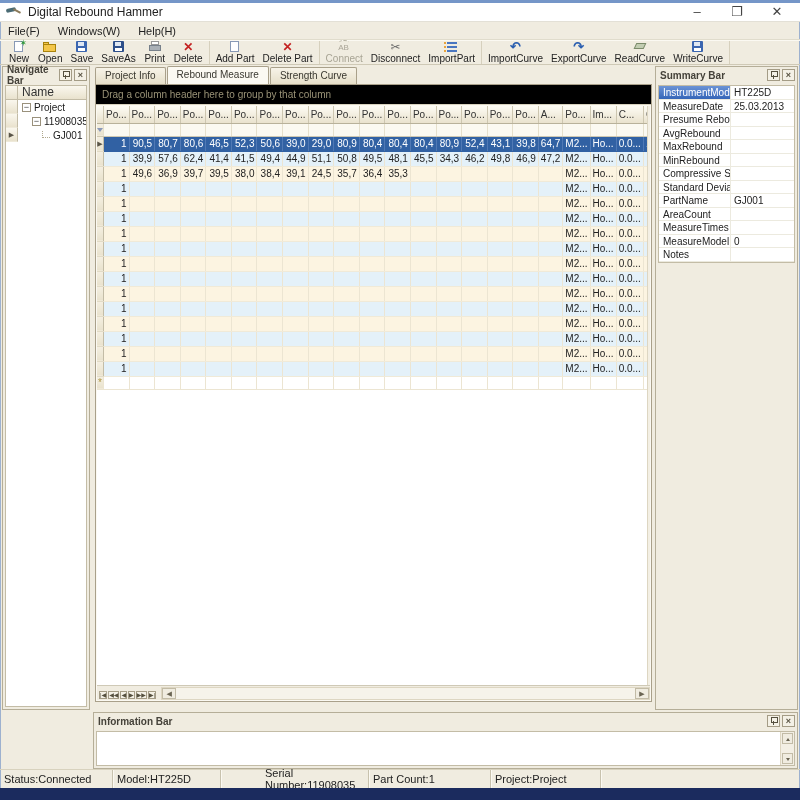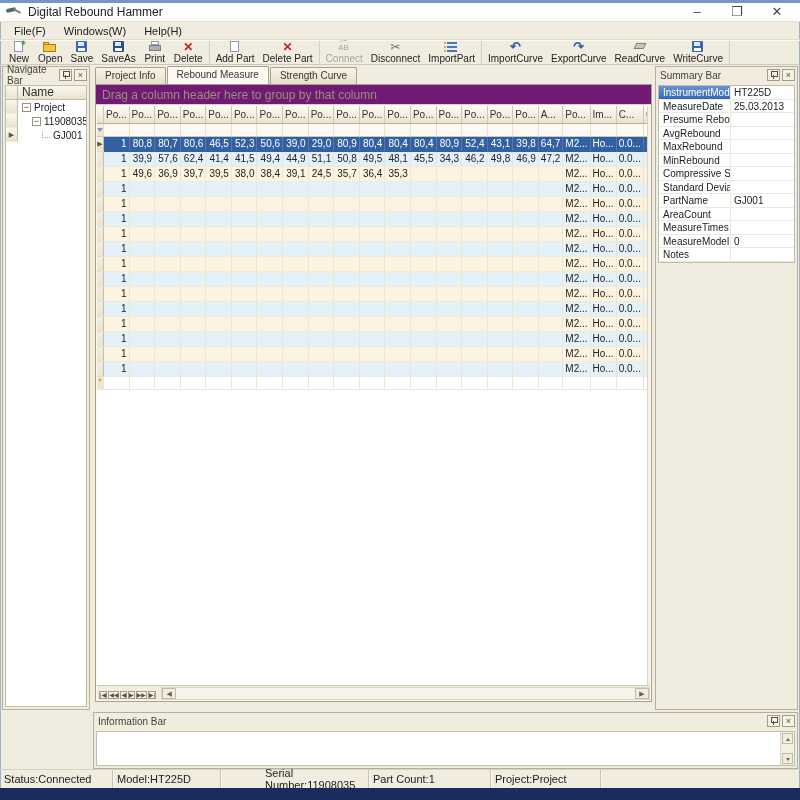--- a/index.html
+++ b/index.html
@@ -9,21 +9,21 @@
   
   .top-edge { position:absolute; left:0; top:0; width:800px; height:3px; background:#7596c8; }
   .titlebar { position:absolute; left:0; top:3px; width:800px; height:19px; background:#ffffff; display:flex; align-items:center; padding:0 6px; border-bottom:1px solid #e3e0d6; }
   .titlebar .t-title { font-size:12px; color:#222; margin-left:6px; }
   .win-controls { margin-left:auto; display:flex; gap:26px; padding-right:10px; }
   .win-btn { width:14px; height:14px; text-align:center; line-height:14px; font-size:13px; color:#444; cursor:default; }
   .app-icon { width:16px; height:12px; position:relative; }
   .app-icon .head { position:absolute; left:0; top:2px; width:10px; height:4px; background:#4a6b74; border-radius:2px; transform:rotate(-12deg); }
   .app-icon .handle { position:absolute; left:7px; top:4px; width:8px; height:2px; background:#8a7a5a; transform:rotate(28deg); }
 
-  .menubar { position:absolute; left:0; top:22px; width:800px; height:18px; display:flex; align-items:center; padding-left:6px; gap:2px; border-bottom:1px solid #e0dccc; }
+  .menubar { position:absolute; left:0; top:22px; width:800px; height:18px; display:flex; align-items:center; padding-left:0; gap:2px; border-bottom:1px solid #e0dccc; }
   .menu-item { padding:2px 8px; font-size:11px; color:#222; }
 
   .toolbar { position:absolute; left:0; top:40px; width:800px; height:25px; border-top:1px solid #fbf9f2; border-bottom:1px solid #cfc9b6; display:flex; align-items:stretch; padding-left:2px; }
   .tb-group { display:flex; align-items:stretch; border-right:1px solid #d6d0bd; padding:0 2px; }
   .tb-btn { display:flex; flex-direction:column; align-items:center; justify-content:flex-start; padding:0 4px; min-width:30px; }
   .tb-btn .ic { height:13px; margin-top:0px; display:flex; align-items:center; justify-content:center; }
   .tb-btn .lb { font-size:10px; color:#222; white-space:nowrap; line-height:11px; }
   .tb-btn.disabled .lb { color:#a8a494; }
 
   
@@ -42,21 +42,21 @@
   .ic-print-paper { position:absolute; left:4px; top:0; width:8px; height:4px; background:#fff; border:1px solid #999; }
   .ic-print-body { position:absolute; left:2px; top:4px; width:12px; height:6px; background:#aab0b6; border:1px solid #77808a; }
   .ic-ab { position:absolute; left:2px; top:3px; font-size:8px; line-height:8px; color:#a9a496; letter-spacing:0; }
   .ic-ab-arc { position:absolute; left:3px; top:-1px; width:10px; height:5px; border-top:1px dashed #b3ae9e; border-radius:50%; }
   .ic-list { position:absolute; left:3px; top:1px; width:10px; height:2px; background:#4a76c0; box-shadow:0 4px 0 #4a76c0, 0 8px 0 #4a76c0; }
   .ic-list:before { content:""; position:absolute; left:-3px; top:0; width:2px; height:2px; background:#e8a33d; box-shadow:0 4px 0 #e8a33d, 0 8px 0 #e8a33d; }
   .ic-eraser { position:absolute; left:3px; top:2px; width:10px; height:6px; background:#c2cdb2; border:1px solid #7a8a6a; transform:skewX(-25deg); }
 
   
   .panel { position:absolute; background:#f0ece0; border:1px solid #b5ae98; }
-  .panel-title { height:16px; display:flex; align-items:center; padding:0 2px 0 4px; font-size:10px; color:#45423a; }
+  .panel-title { height:16px; display:flex; align-items:center; padding:0 2px 0 4px; font-size:10px; color:#45423a;font-weight:bold; }
   .panel-title .pt-btns { margin-left:auto; display:flex; gap:2px; }
   .pt-btn { width:13px; height:12px; border:1px solid #a49c86; background:#f4f1e6; font-size:9px; line-height:10px; text-align:center; color:#55503f; }
   .pin-glyph { display:inline-block; width:7px; height:9px; position:relative; }
   .pin-glyph:before { content:""; position:absolute; left:1px; top:1px; width:5px; height:4px; border:1px solid #55503f; }
   .pin-glyph:after { content:""; position:absolute; left:3px; top:5px; width:1px; height:4px; background:#55503f; }
 
   
   #navigate-panel { left:2px; top:66px; width:88px; height:644px; }
   .nav-grid { position:absolute; left:2px; right:2px; top:18px; bottom:2px; background:#fff; border:1px solid #c3bca6; }
   .nav-head { display:flex; height:14px; }
@@ -67,21 +67,21 @@
   .tree-cell { flex:1; display:flex; align-items:center; font-size:10px; white-space:nowrap; overflow:hidden; }
   .exp { flex:none; width:9px; height:9px; border:1px solid #9a917c; background:#fff; font-size:9px; line-height:7px; text-align:center; color:#444; margin-right:3px; }
   .tree-elbow { flex:none; width:8px; height:10px; border-left:1px dotted #b0a88e; border-bottom:1px dotted #b0a88e; margin:-4px 3px 0 0; }
 
   
   #tabs { position:absolute; left:95px; top:66px; width:557px; height:18px; display:flex; align-items:flex-end; }
   .tab { height:17px; line-height:16px; padding:0 9px; font-size:10px; background:linear-gradient(#f7f3e8,#e6dfc9); border:1px solid #a9a08a; border-bottom:none; border-radius:2px 2px 0 0; margin-right:1px; color:#3a3830; }
   .tab.active { background:#fbf9f2; height:18px; font-weight:normal; position:relative; z-index:2; }
   #tab-page { position:absolute; left:95px; top:84px; width:557px; height:618px; background:#fbf9f2; border:1px solid #a9a08a; }
 
-  .group-by { height:20px; background:#701a75; border-bottom:1px solid #d8d2be; font-size:12px; color:#999276; display:flex; align-items:center; padding-left:6px; }
+  .group-by { height:20px; background:#000000; border-bottom:1px solid #d8d2be; font-size:10px; color:#999276; display:flex; align-items:center; padding-left:6px; }
 
   .grid-wrap { position:absolute; left:1px; right:4px; top:21px; bottom:16px; background:#fff; overflow:hidden; }
   table.grid { border-collapse:collapse; table-layout:fixed; }
   .grid td, .grid th { font-size:10px; font-weight:normal; padding:0 2px; white-space:nowrap; overflow:hidden; height:15px; }
   .grid th { background:linear-gradient(#fdfbf4,#e9e2cd); border-right:1px solid #cdc6b0; border-bottom:1px solid #b8b19a; text-align:left; color:#333; height:17px; }
   .grid td.gutter { background:linear-gradient(#f4efe1,#e9e2cd); border-right:1px solid #c3bca6; border-bottom:1px solid #e2dbc6; text-align:center; color:#5a5548; font-size:7px; padding:0; }
   .grid tr.filter td { background:#fbf9f1; border-right:1px solid #e6e0cc; border-bottom:1px solid #cfc8b2; height:13px; }
   .grid tr.filter td.gutter { background:linear-gradient(#f4efe1,#e9e2cd); }
   .funnel { display:inline-block; width:0; height:0; border-left:3px solid transparent; border-right:3px solid transparent; border-top:4px solid #8a98b8; }
   .grid tr.cream td { background:#fcf4e1; }
@@ -400,21 +400,21 @@
             <td></td>
             <td></td>
             <td></td>
             <td></td>
             <td></td>
             <td></td>
           </tr>
           <tr class="sel">
             <td class="gutter">▶</td>
             <td class="cell r">1</td>
-            <td class="cell r">80,8</td>
+            <td class="cell r">90,5</td>
             <td class="cell r">80,7</td>
             <td class="cell r">80,6</td>
             <td class="cell r">46,5</td>
             <td class="cell r">52,3</td>
             <td class="cell r">50,6</td>
             <td class="cell r">39,0</td>
             <td class="cell r">29,0</td>
             <td class="cell r">80,9</td>
             <td class="cell r">80,4</td>
             <td class="cell r">80,4</td>

